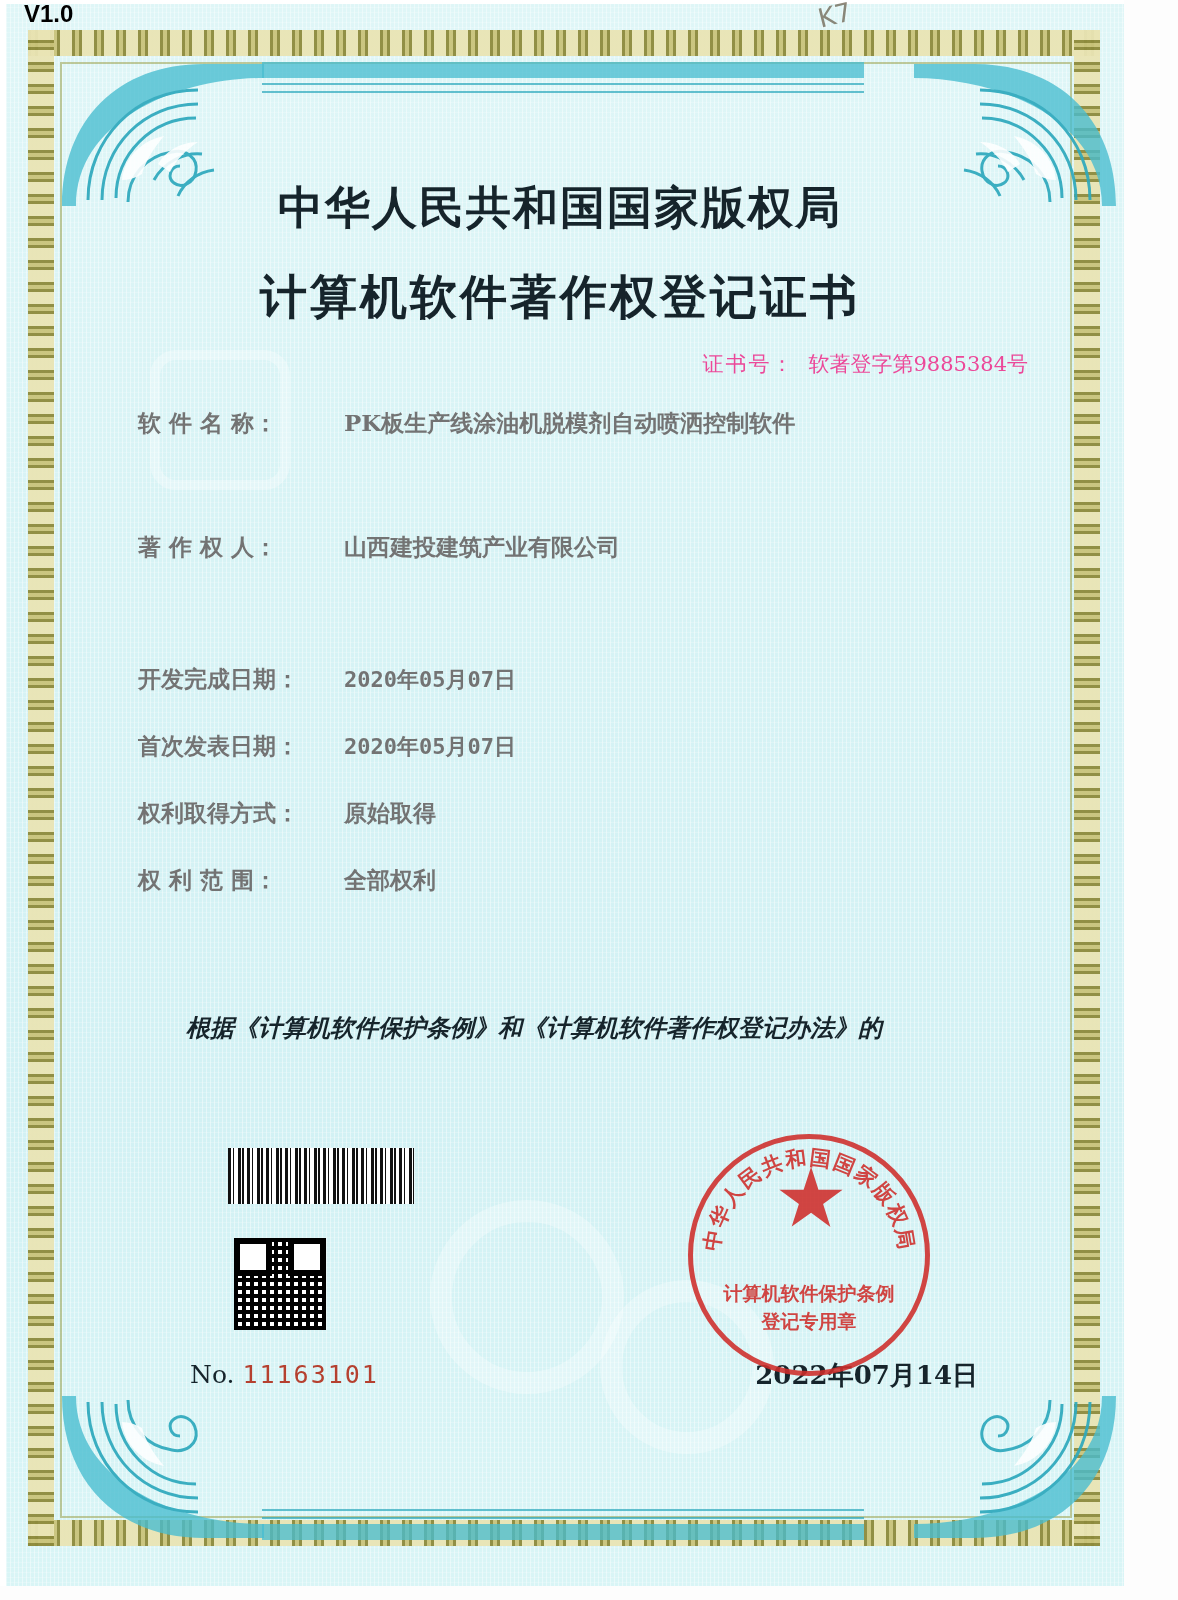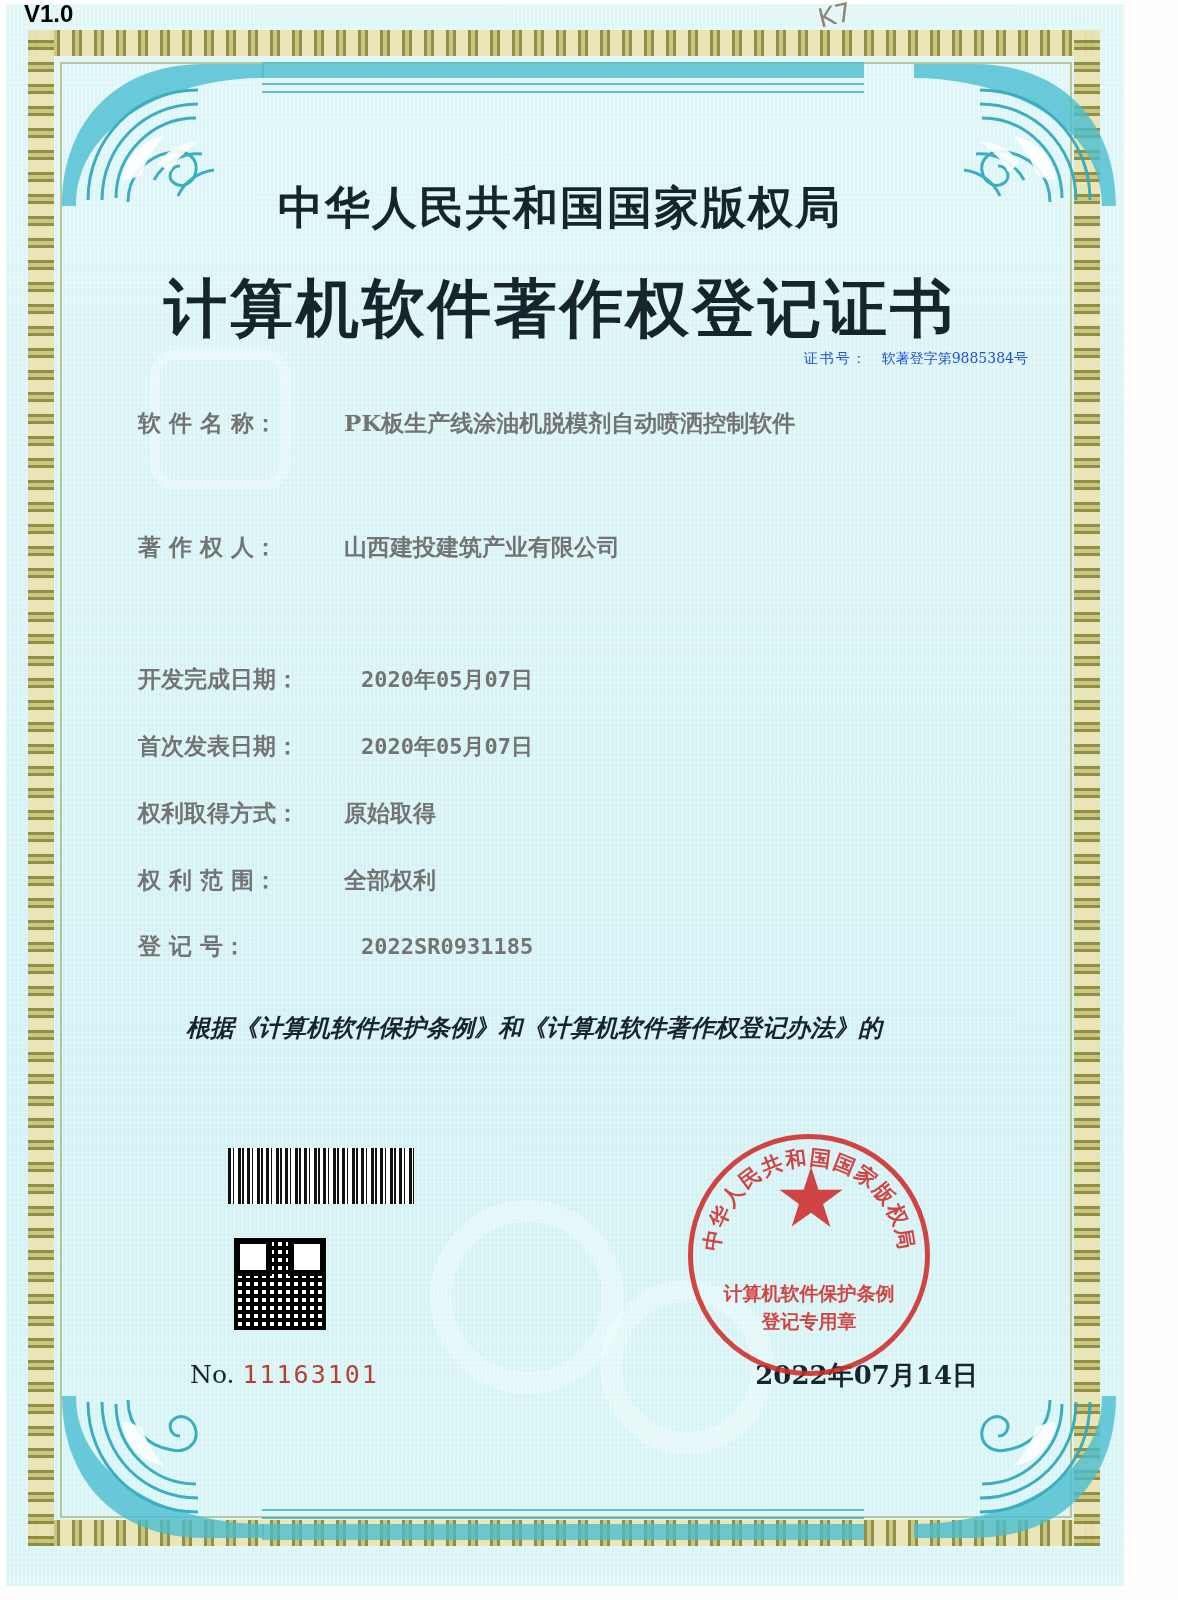--- a/index.html
+++ b/index.html
@@ -134,32 +134,32 @@
     letter-spacing: 2px;
     color: #16242b;
   }
   .title2 {
     position: absolute;
     left: 0; top: 266px;
     width: 1120px;
     text-align: center;
     font-family: "DejaVu Serif", serif;
     font-weight: 700;
-    font-size: 63px;
+    font-size: 47px;
     letter-spacing: 3px;
     color: #16242b;
   }
 
   .cert-no {
     position: absolute;
     right: 150px;
     top: 350px;
     font-family: "DejaVu Serif", serif;
-    font-size: 14px;
-    color: #1d4ed8;
+    font-size: 21px;
+    color: #ec4899;
     white-space: nowrap;
   }
   .cert-no .lbl { letter-spacing: 2px; margin-right: 14px; }
 
   .field {
     position: absolute;
     left: 138px;
     font-family: "DejaVu Serif", serif;
     font-size: 23px;
     color: #737373;
@@ -170,21 +170,20 @@
     width: 206px;
     font-weight: 700;
   }
   .field .val {
     font-weight: 700;
   }
   .field .val.mono {
     font-family: "DejaVu Sans Mono", monospace;
     font-weight: 700;
     font-size: 22px;
-    padding-left: 17px;
   }
 
   .f-name    { top: 408px; }
   .f-name2   { top: 446px; left: 348px; font-family: Liberation Sans, sans-serif; font-size: 24px; font-weight: 700; margin-left: 24px; }
   .f-owner   { top: 532px; }
   .f-dev     { top: 664px; }
   .f-pub     { top: 731px; }
   .f-way     { top: 798px; }
   .f-scope   { top: 865px; }
   .f-reg     { top: 931px; }
@@ -453,23 +452,20 @@
     </div>
 
     <div class="field f-scope">
       <span class="lbl">权 利 范 围：</span><span class="val">全部权利</span>
     </div>
 
     <div class="field f-way">
       <span class="lbl">权利取得方式：</span><span class="val">原始取得</span>
     </div>
 
-    <div class="field f-reg">
-      <span class="lbl">登 记 号：</span><span class="val mono">2022SR0931185</span>
-    </div>
 
     <div class="para p1">根据《计算机软件保护条例》和《计算机软件著作权登记办法》的</div>
 
     <div id="barcode"></div>
     <div id="qr"></div>
 
     <div class="serial">
       <span>No.</span><span class="num">11163101</span>
     </div>
 

